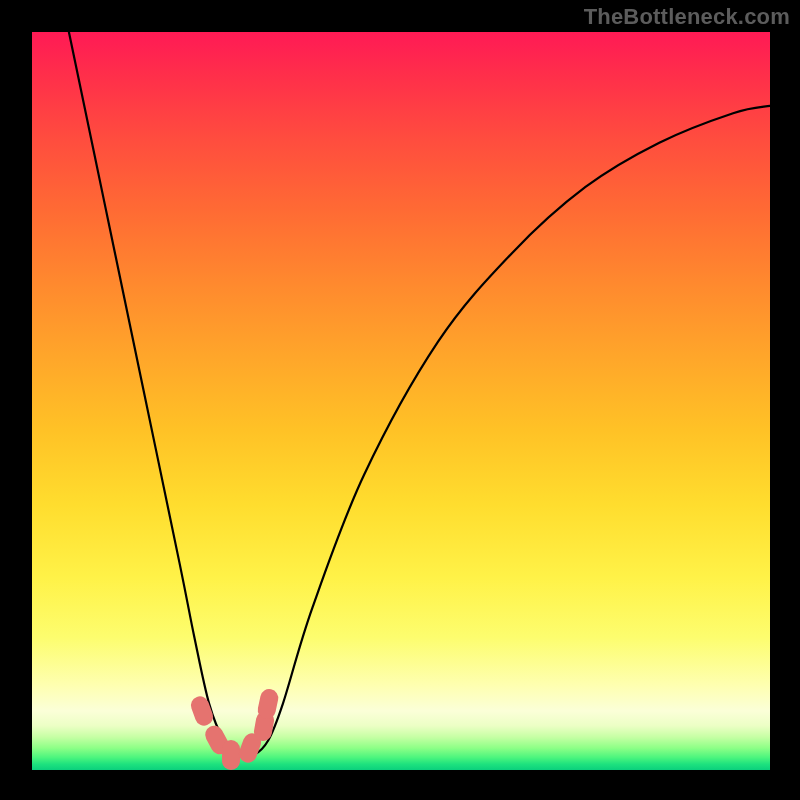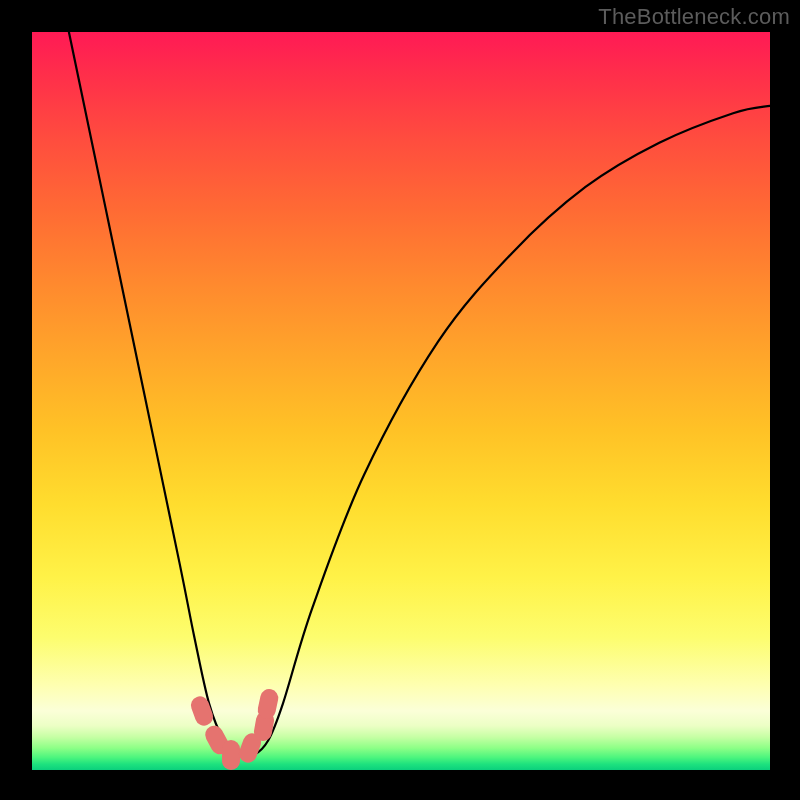--- a/index.html
+++ b/index.html
@@ -16,21 +16,21 @@
     height: 800px;
     background: #000;
     position: relative;
   }
   .attribution {
     position: absolute;
     top: 4px;
     right: 10px;
     color: #5c5c5c;
     font-size: 22px;
-    font-weight: 400;
+    font-weight: 700;
     letter-spacing: 0.2px;
   }
   .plot {
     position: absolute;
     left: 32px;
     top: 32px;
     width: 738px;
     height: 738px;
     overflow: hidden;
   }

